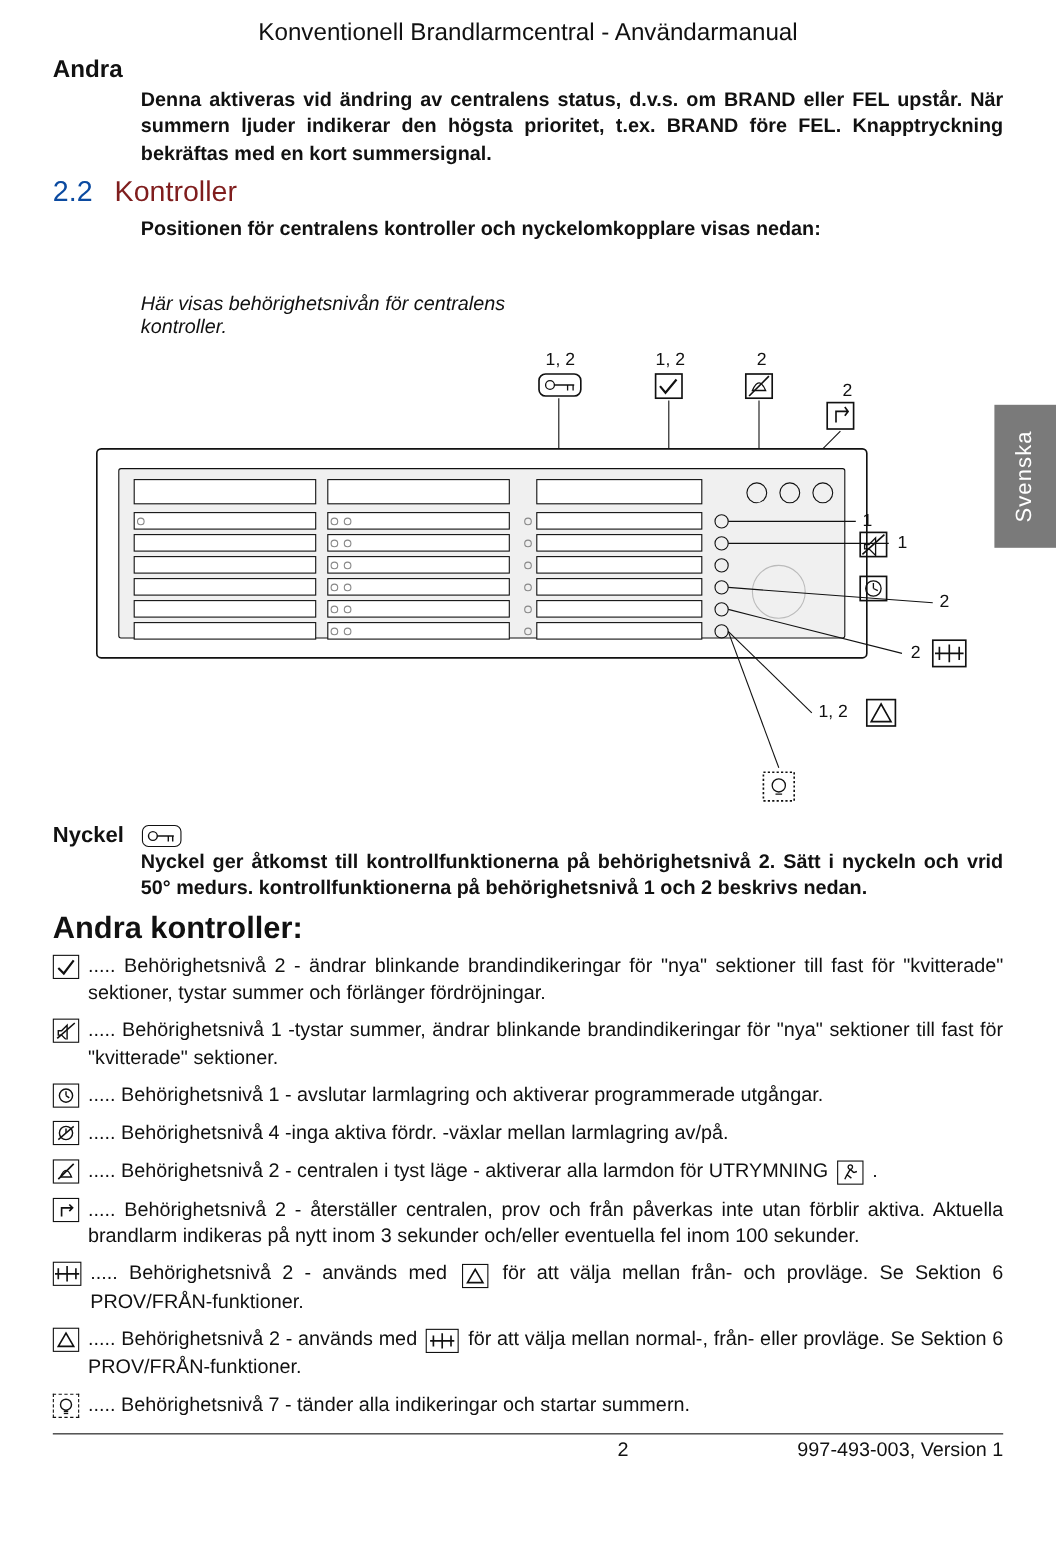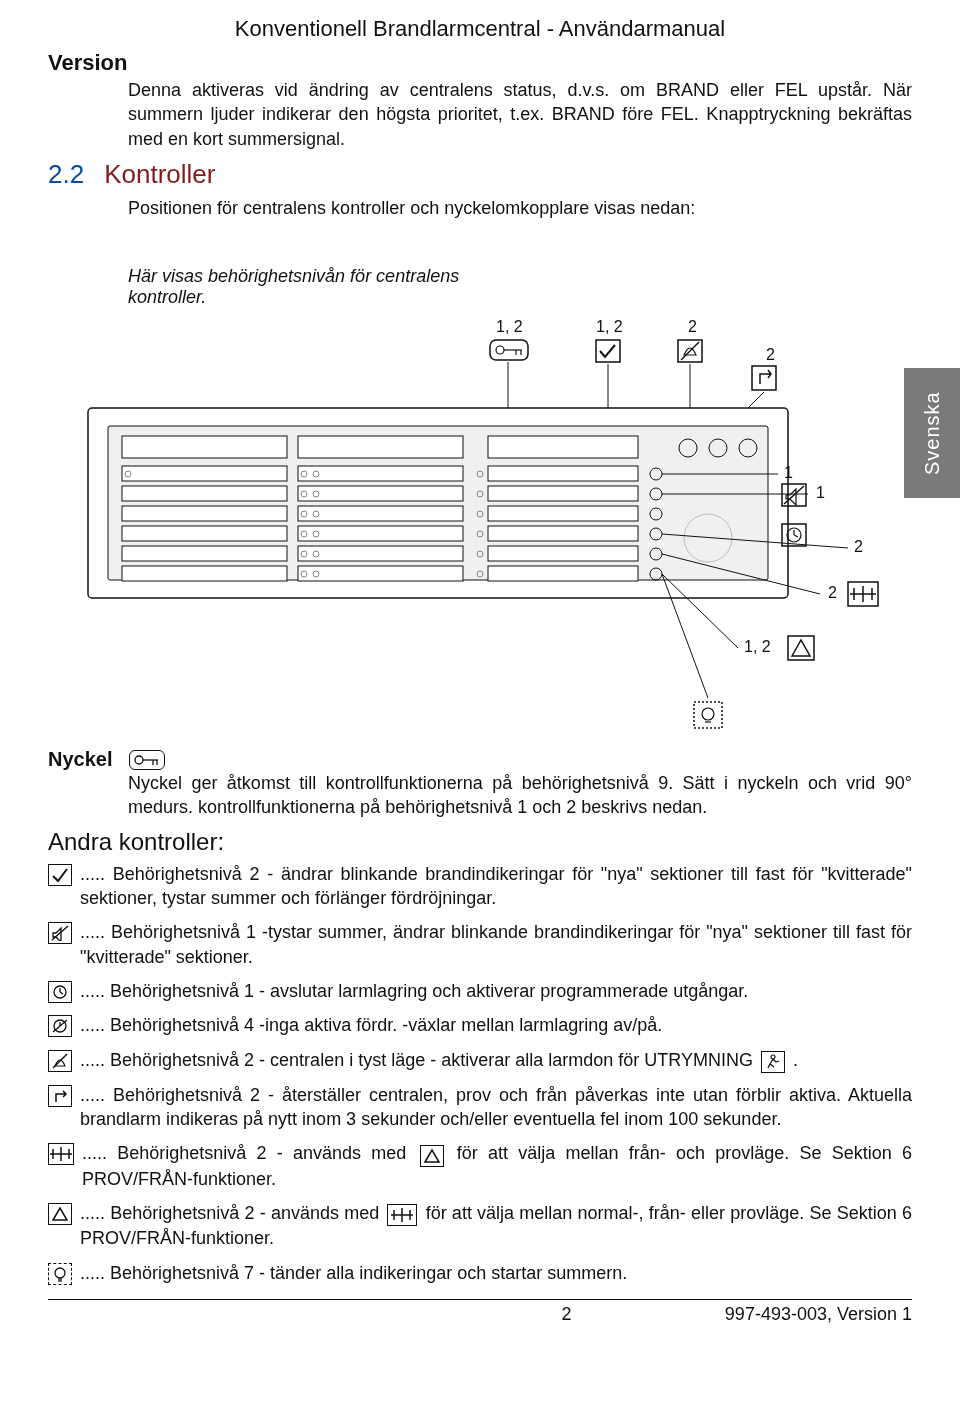--- a/index.html
+++ b/index.html
@@ -22,20 +22,21 @@
   }
   .section-head {
     font-weight: bold;
     font-size: 22px;
     margin: 6px 0 2px 0;
   }
   .para {
     margin: 0 0 6px 80px;
     line-height: 1.35;
     text-align: justify;
+    font-weight: bold;
   }
   .h2row {
     display: flex;
     align-items: flex-start;
     gap: 20px;
     margin-top: 8px;
     margin-bottom: 6px;
   }
   .h2num {
     font-size: 26px;
@@ -75,22 +76,22 @@
   }
   .nyckel-head {
     font-weight: bold;
     font-size: 20px;
     display: flex;
     align-items: center;
     gap: 16px;
     margin-top: 4px;
   }
   .andra-head {
-    font-weight: normal;
-    font-size: 24px;
+    font-weight: bold;
+    font-size: 28px;
     margin: 8px 0 6px 0;
   }
   .ctrl-row {
     display: flex;
     align-items: flex-start;
     gap: 8px;
     margin: 6px 0 10px 0;
     line-height: 1.35;
   }
   .ctrl-row .iconbox {
@@ -134,21 +135,21 @@
   }
   svg { display: block; }
 </style>
 </head>
 <body>
 
 <div class="page">
 
   <div class="doc-title">Konventionell Brandlarmcentral - Användarmanual</div>
 
-  <div class="section-head">Version</div>
+  <div class="section-head">Andra</div>
   <div class="para">Denna aktiveras vid ändring av centralens status, d.v.s. om BRAND eller FEL upstår. När summern ljuder indikerar den högsta prioritet, t.ex. BRAND före FEL. Knapptryckning bekräftas med en kort summersignal.</div>
 
   <div class="h2row">
     <div class="h2num">2.2</div>
     <div class="h2txt">Kontroller</div>
   </div>
   <div class="para">Positionen för centralens kontroller och nyckelomkopplare visas nedan:</div>
 
   <div style="display:flex; gap:20px; align-items:flex-start; margin-bottom:0;">
     <div class="italic" style="flex:0 0 340px; margin-left:80px;">Här visas behörighetsnivån för centralens kontroller.</div>
@@ -297,21 +298,21 @@
     <span>Nyckel</span>
     <span class="iconbox key">
       <svg width="30" height="14">
           <circle cx="7" cy="7" r="4" fill="none" stroke="#111" stroke-width="1.3"></circle>
           <line x1="11" y1="7" x2="26" y2="7" stroke="#111" stroke-width="1.3"></line>
           <line x1="21" y1="7" x2="21" y2="12" stroke="#111" stroke-width="1.3"></line>
           <line x1="25" y1="7" x2="25" y2="12" stroke="#111" stroke-width="1.3"></line>
         </svg>
     </span>
   </div>
-  <div class="para">Nyckel ger åtkomst till kontrollfunktionerna på behörighetsnivå 9. Sätt i nyckeln och vrid 90° medurs. kontrollfunktionerna på behörighetsnivå 1 och 2 beskrivs nedan.</div>
+  <div class="para">Nyckel ger åtkomst till kontrollfunktionerna på behörighetsnivå 2. Sätt i nyckeln och vrid 50° medurs. kontrollfunktionerna på behörighetsnivå 1 och 2 beskrivs nedan.</div>
 
   <div class="andra-head">Andra kontroller:</div>
 
   <div class="ctrl-row">
     <span class="iconbox">
       <svg width="18" height="16">
           <path d="M2 9 l5 5 l9 -12" fill="none" stroke="#111" stroke-width="2"></path>
         </svg>
     </span>
     <span class="txt">..... Behörighetsnivå 2 - ändrar blinkande brandindikeringar för "nya" sektioner till fast för "kvitterade" sektioner, tystar summer och förlänger fördröjningar.</span>

